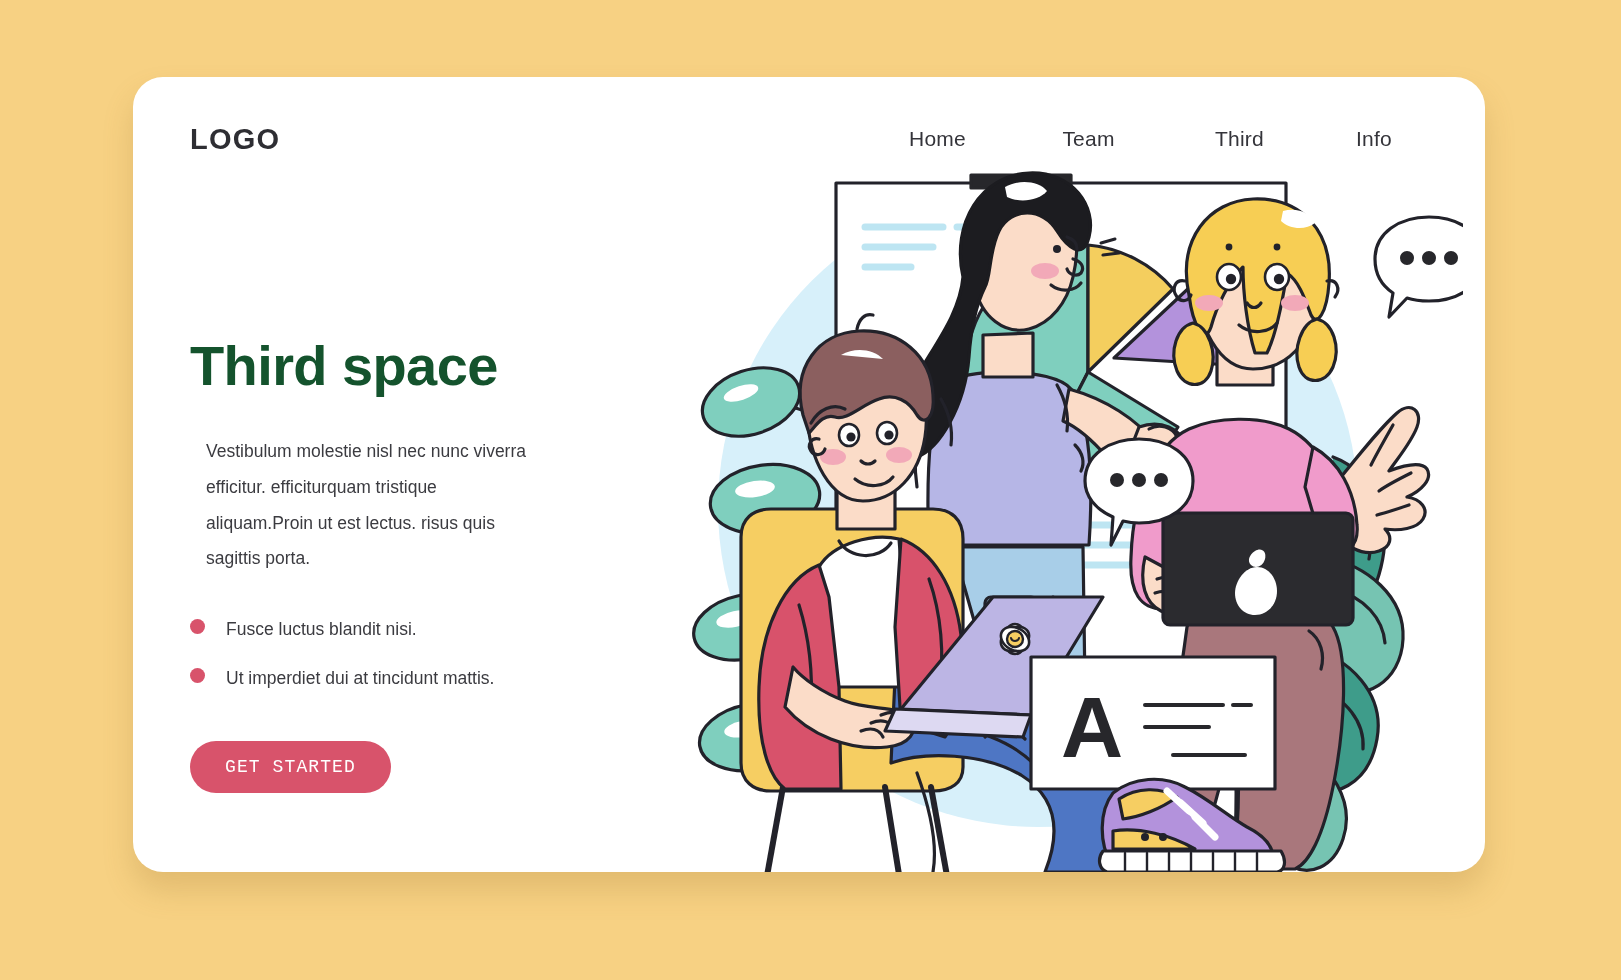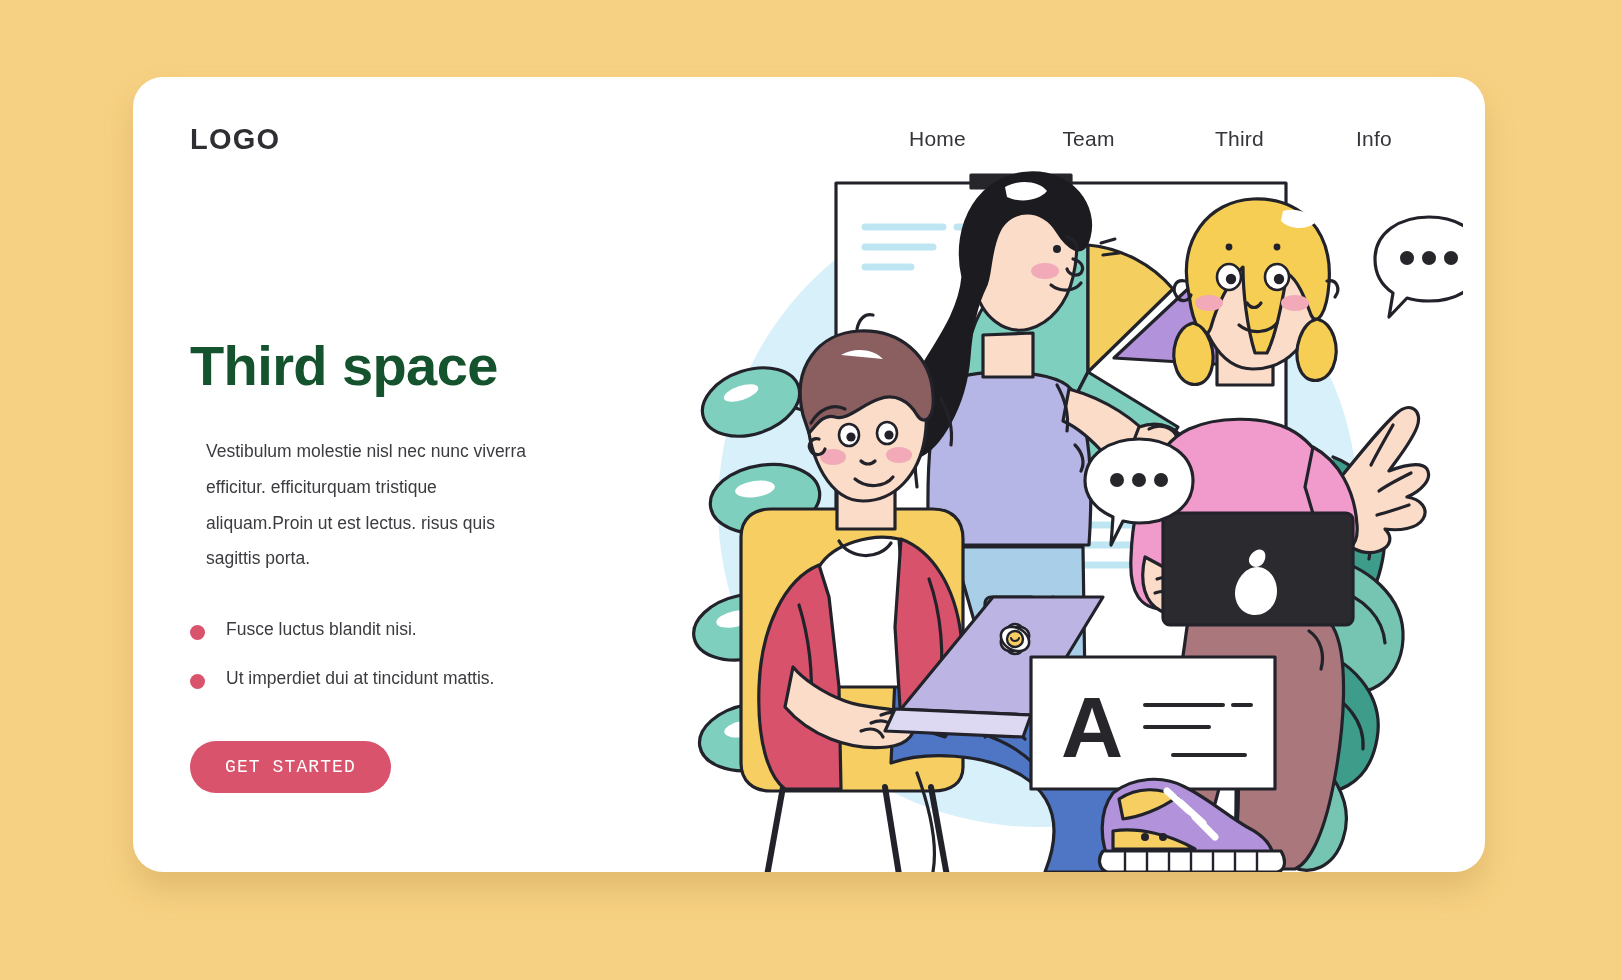--- a/index.html
+++ b/index.html
@@ -90,21 +90,21 @@
     margin: 16px;
     width: 320px;
   }
   #bullets {
     margin: 42px 0 0 0;
     padding: 0;
     list-style: none;
   }
   .bullet-row {
     display: flex;
-    align-items: flex-end;
+    align-items: flex-start;
     margin-bottom: 28px;
   }
   .bullet-dot {
     width: 15px;
     height: 15px;
     border-radius: 50%;
     background: #d8536b;
     flex: 0 0 auto;
     margin-right: 21px;
   }

